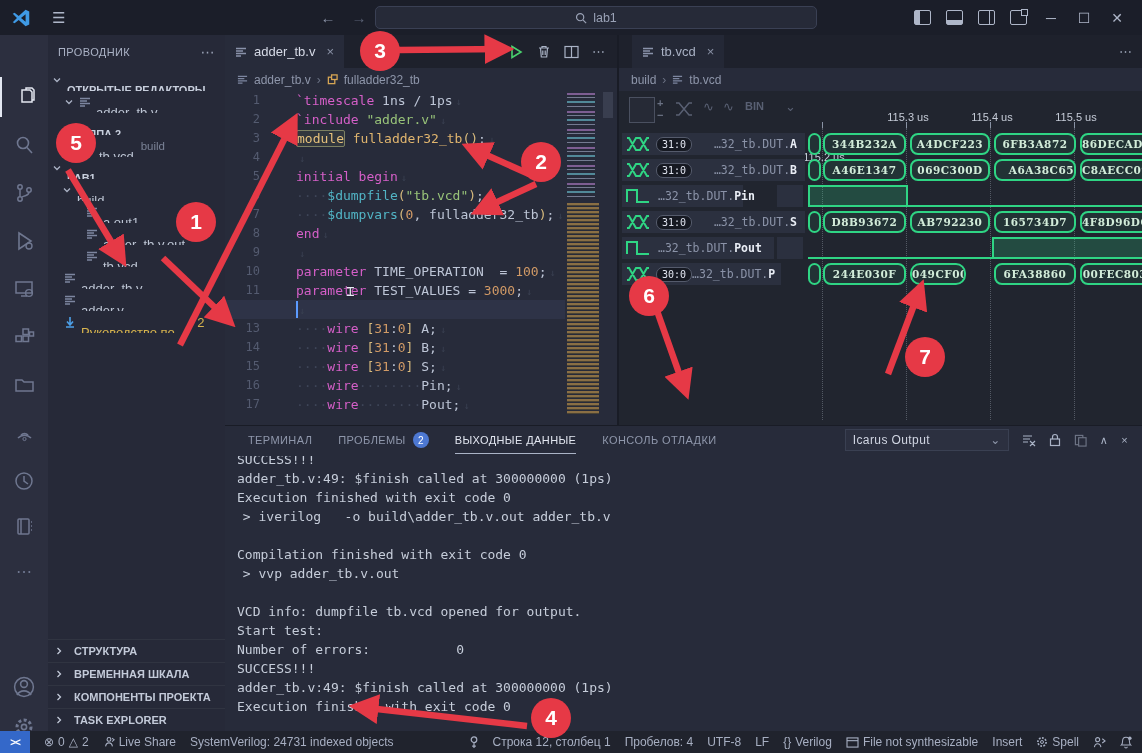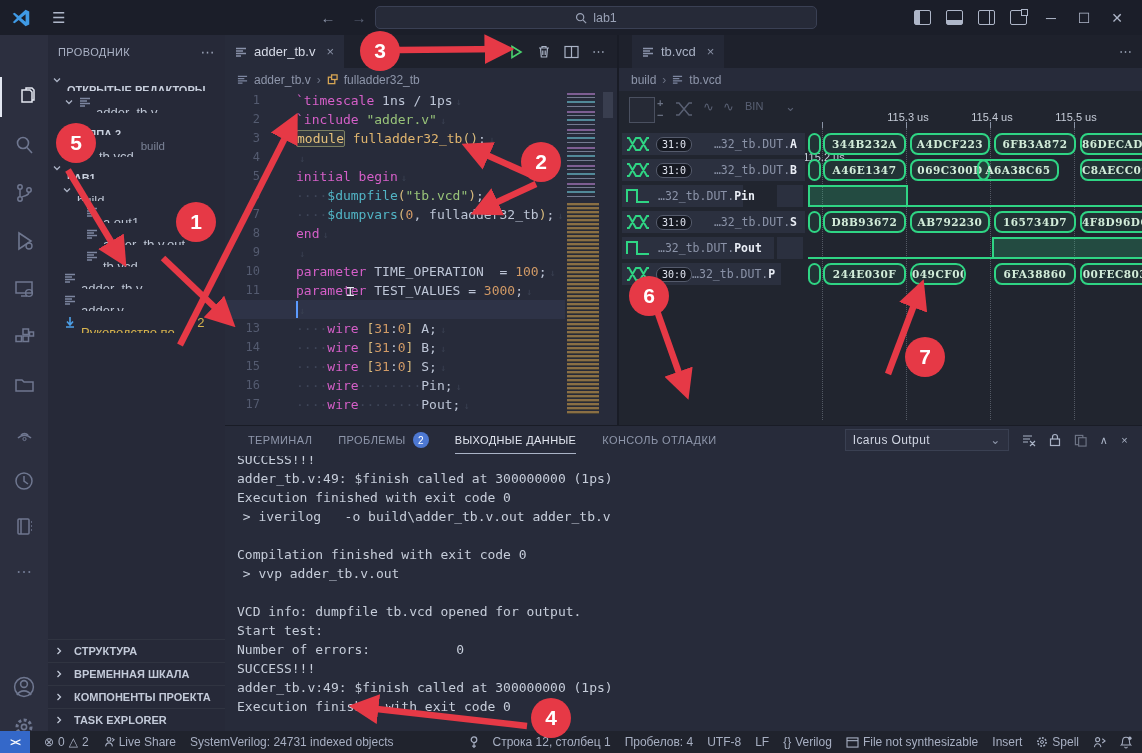--- a/index.html
+++ b/index.html
@@ -477,21 +477,21 @@
     </div>
     <div id="g2content">
       <div class="wv-toolbox"></div>
       <div class="wv-pm" style="top:7px;">+</div>
       <div class="wv-pm" style="top:19px;">−</div>
       <svg class="wv-ic" style="left:56px;top:11px;" width="20" height="14" viewBox="0 0 20 14">
           <path d="M1 1h3l10 12h3M1 13h3L14 1h3" stroke="#596073" stroke-width="1.5" fill="none"></path>
         </svg>
       <span class="wv-ic" style="left:84px;top:8px;">∿</span>
       <span class="wv-ic" style="left:104px;top:8px;">∿</span>
-      <span class="wv-ic" style="left:126px;top:9px;font-size:11px;font-weight:normal;">BIN</span>
+      <span class="wv-ic" style="left:126px;top:9px;font-size:11px;font-weight:bold;">BIN</span>
       <span class="wv-ic" style="left:166px;top:8px;">⌄</span>
       <div id="waverows">
           <div class="timelabel" style="left: 175px; margin-top: 40px;">115.2 us</div>
           <div class="tick" style="left: 203px;"></div>
           <div class="gridline" style="left: 203px;"></div>
           <div class="timelabel" style="left: 259px;">115.3 us</div>
           <div class="tick" style="left: 287px;"></div>
           <div class="gridline" style="left: 287px;"></div>
           <div class="timelabel" style="left: 343px;">115.4 us</div>
           <div class="tick" style="left: 371px;"></div>
@@ -518,21 +518,21 @@
               <svg width="24" height="16" viewBox="0 0 24 16">
                 <path d="M1 2h2l7 12h2M1 14h2l7-12h2M12 2h2l7 12h2M12 14h2l7-12h2" stroke="#2fd584" stroke-width="2" fill="none"></path>
               </svg>
             </span>
             <span class="sbadge">31:0</span>
             <span class="signame ralign"><span class="pre">…32_tb.DUT.</span><b>B</b></span>
           </div>
           <div class="vbox" style="top: 68px; left: 189px; width: 13px;"></div>
           <div class="vbox" style="top: 68px; left: 204px; width: 83px;">A46E1347</div>
           <div class="vbox" style="top: 68px; left: 291px; width: 80px;">069C300D</div>
-          <div class="vbox" style="top: 68px; left: 358px; width: 82px;">A6A38C65</div>
+          <div class="vbox" style="top: 68px; left: 375px; width: 82px; text-align: right;">A6A38C65</div>
           <div class="vbox" style="top: 68px; left: 461px; width: 70px;">C8AECC09</div>
           <div class="sigrow" style="top: 94px; width: 121px;">
             <span class="wicon">
               <svg width="24" height="16" viewBox="0 0 24 16">
                 <path d="M1 14V2h10v12h12" stroke="#2fd584" stroke-width="2" fill="none"></path>
               </svg>
             </span>
             <span class="signame lalign"><span class="pre">…32_tb.DUT.</span><b>Pin</b></span>
           </div>
           <div class="sigcell2" style="top: 94px; left: 158px;"></div>

